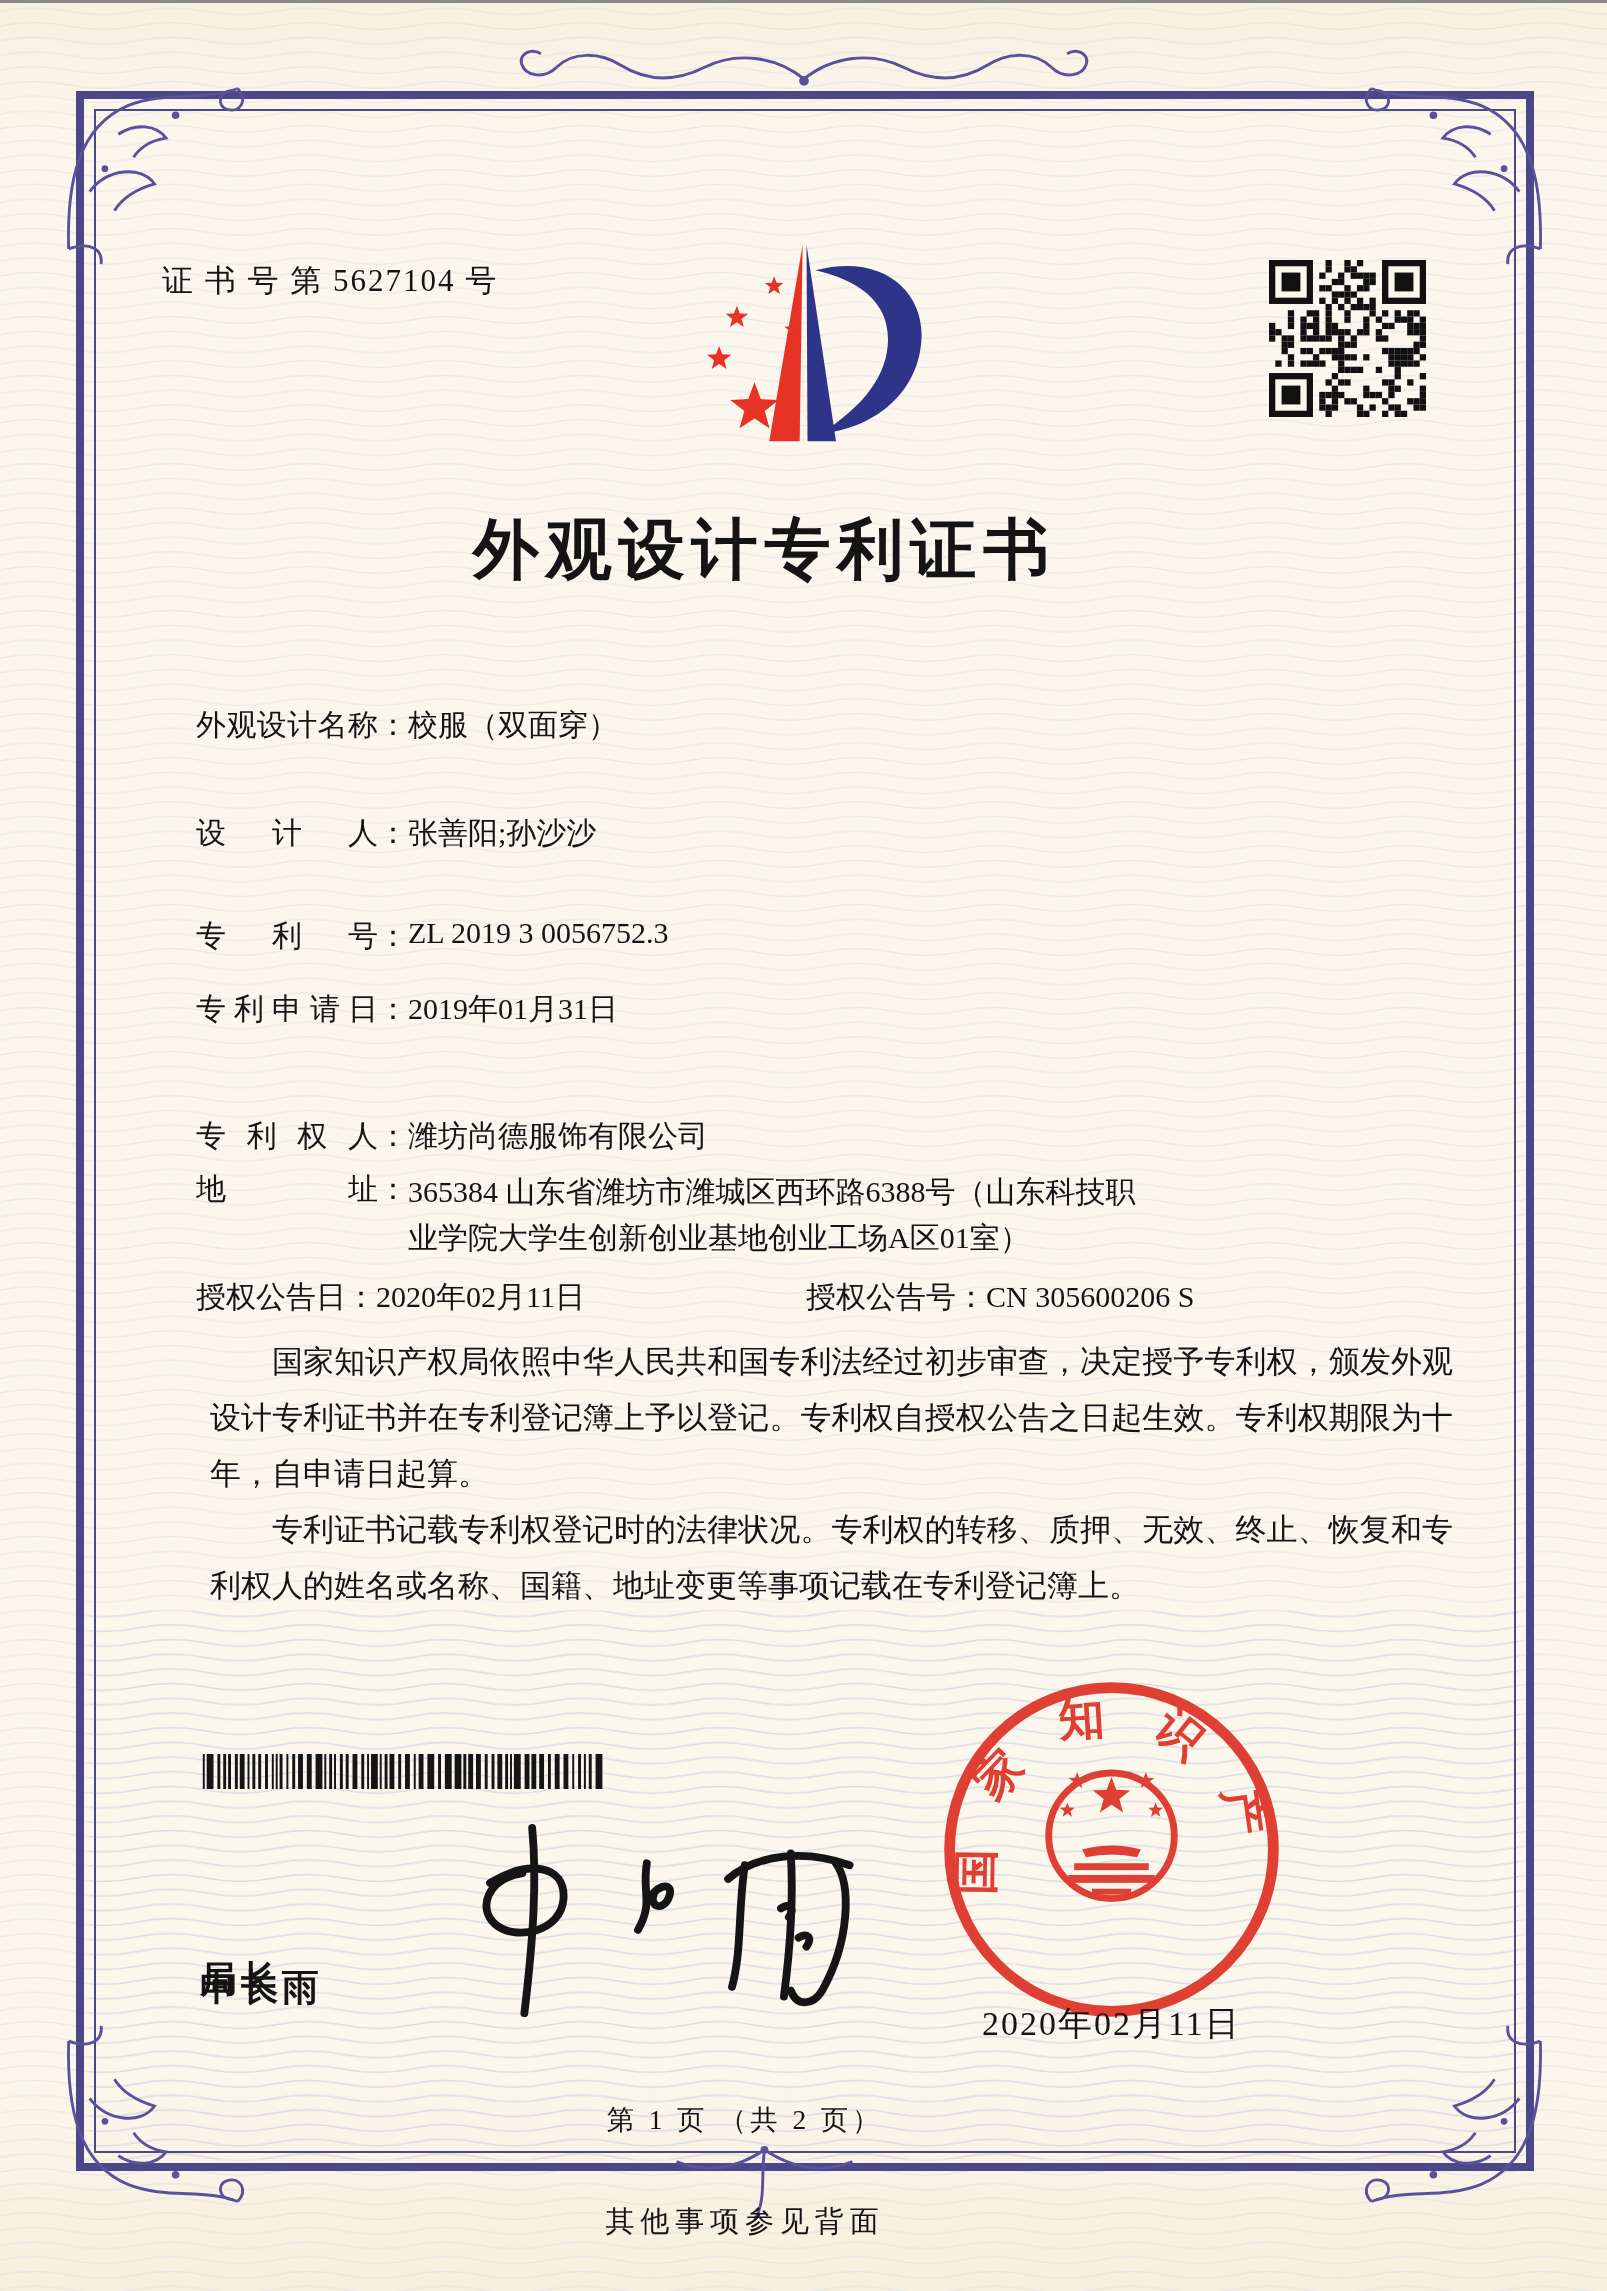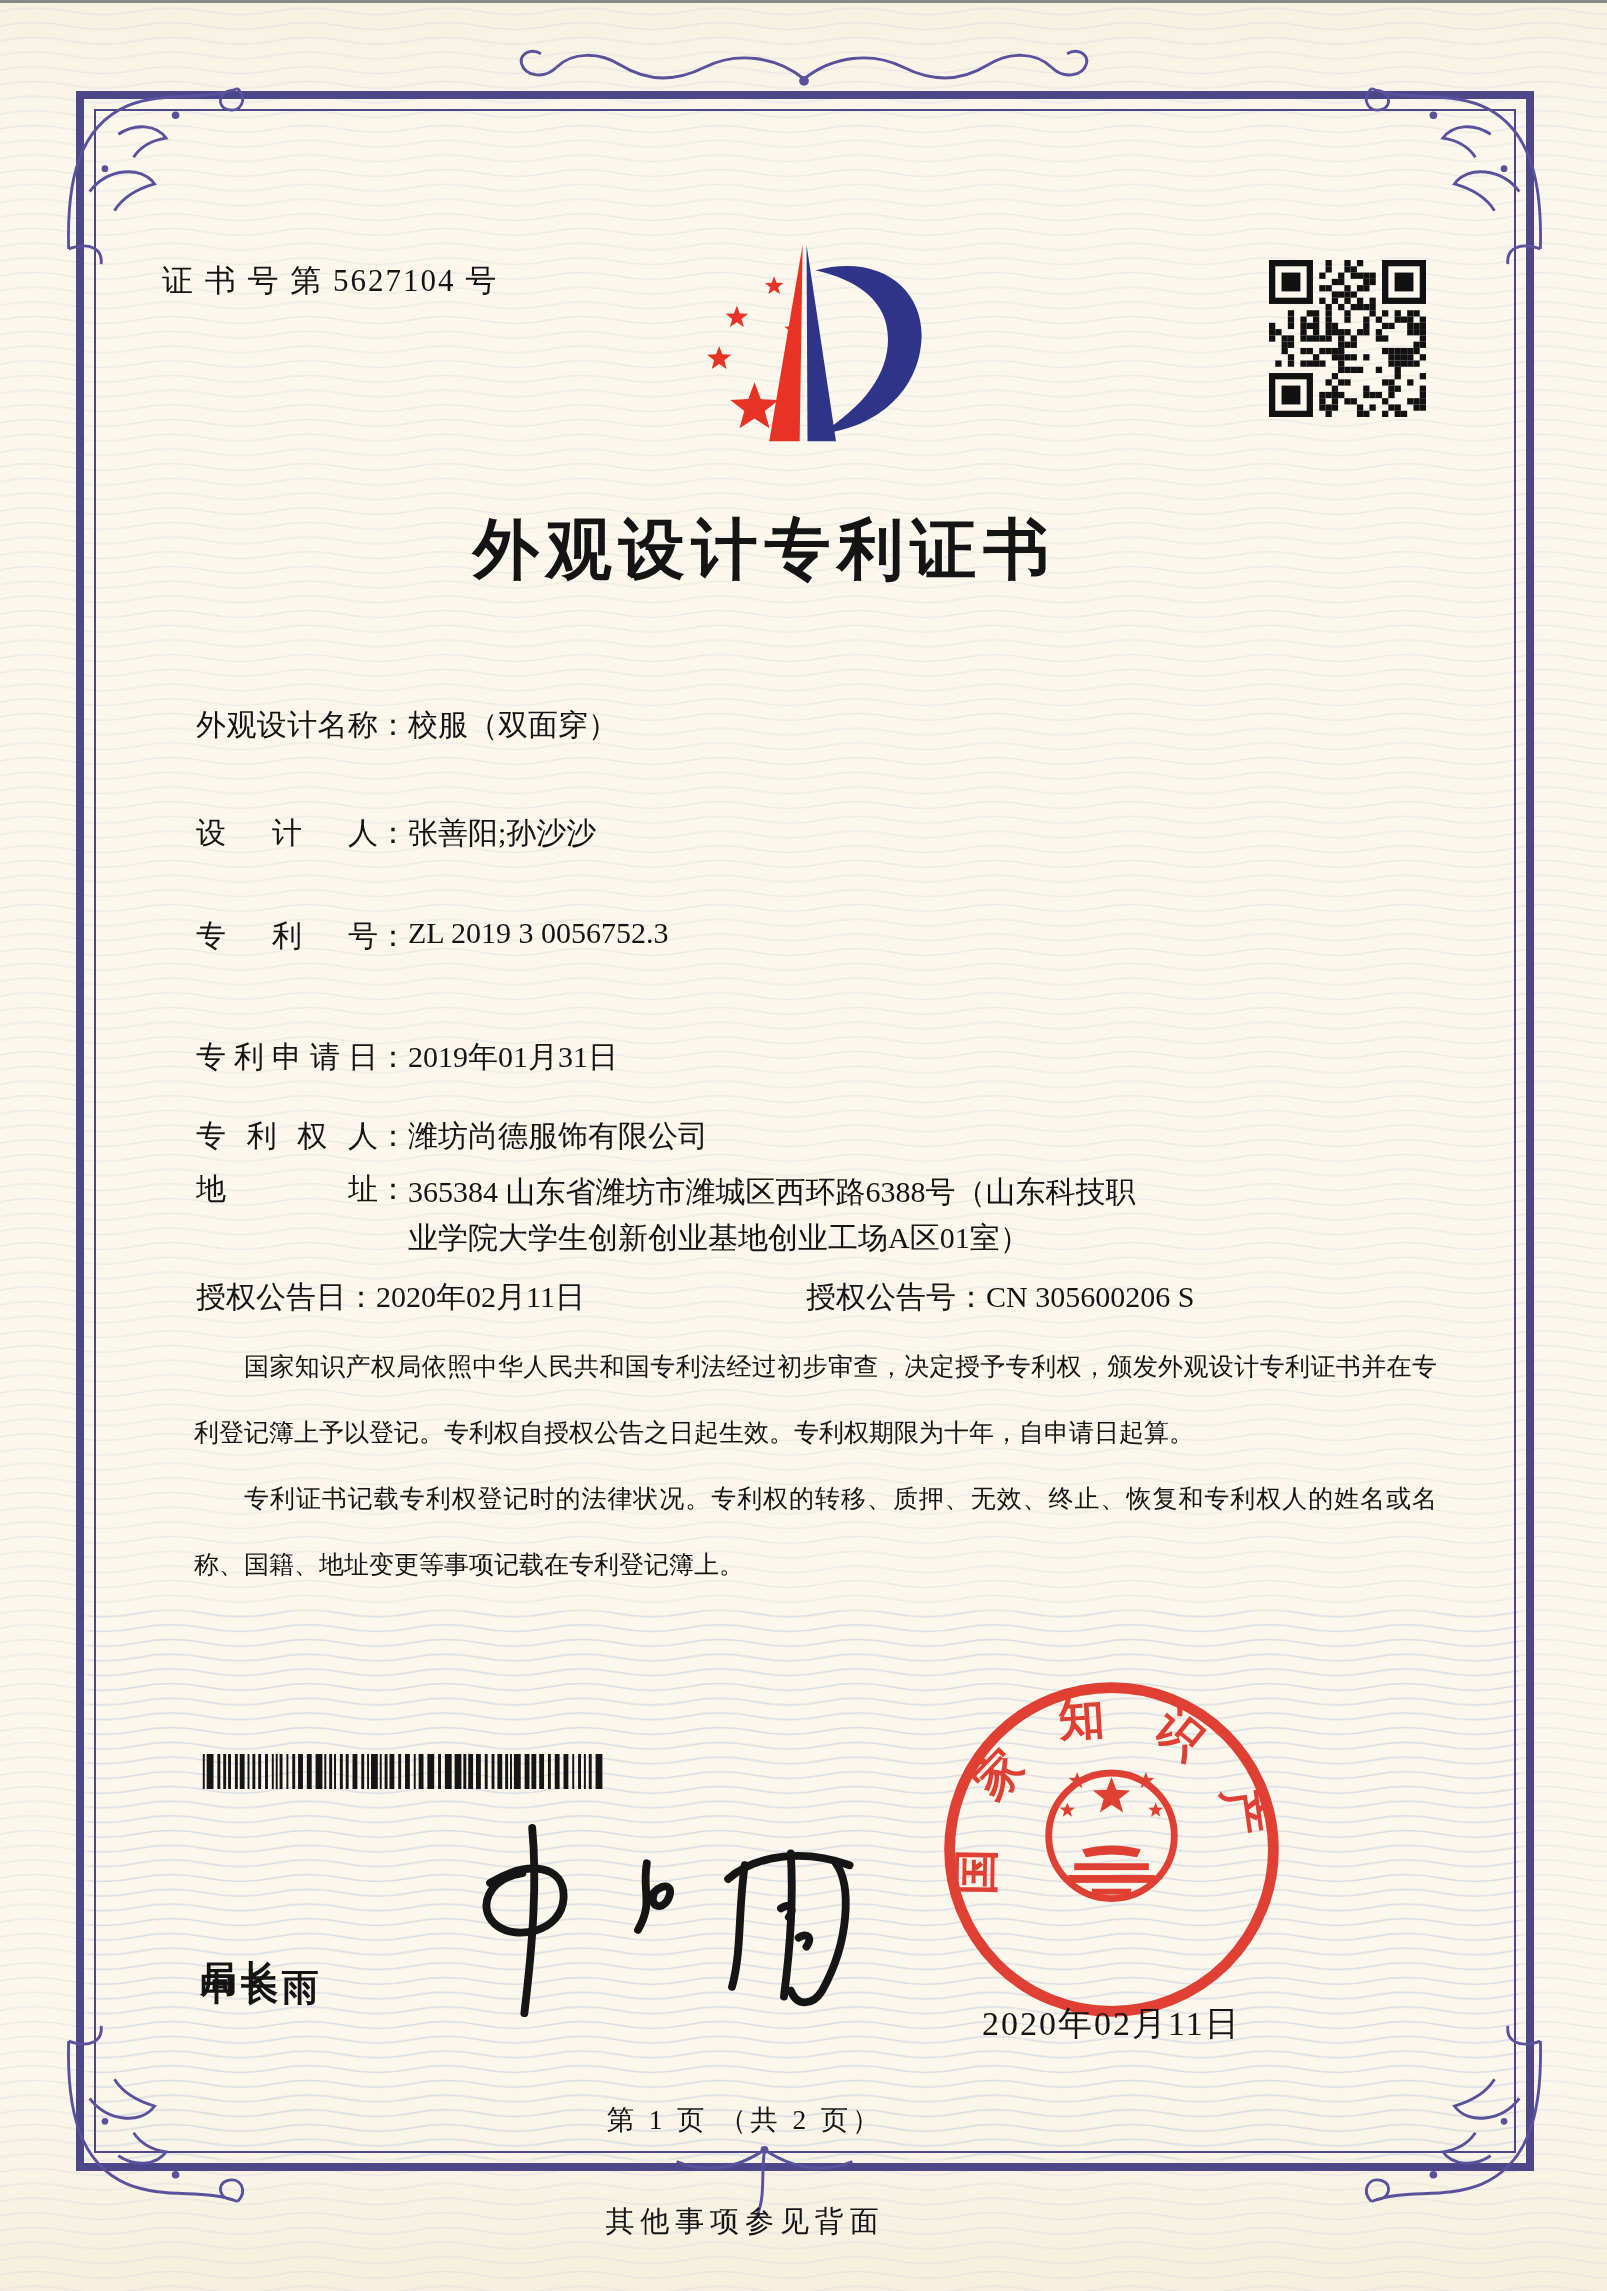--- a/index.html
+++ b/index.html
@@ -24,26 +24,26 @@
   .logo{position:absolute;left:676px;top:235px;}
   .qr{position:absolute;left:1269px;top:257px;}
   .doc-title{
     position:absolute;left:0;top:502px;width:1529px;text-align:center;
     font-size:66px;font-weight:bold;letter-spacing:6.9px;white-space:nowrap;
   }
   .row{position:absolute;left:196px;font-size:30px;white-space:nowrap;}
   .lab{display:inline-block;width:182px;text-align:justify;text-align-last:justify;vertical-align:top;}
   .colon{display:inline-block;vertical-align:top;}
   .val{display:inline-block;vertical-align:top;}
-  .r1{top:702px}.r2{top:810px}.r3{top:913px}.r4{top:1034px}.r5{top:1113px}
+  .r1{top:702px}.r2{top:810px}.r3{top:913px}.r4{top:986px}.r5{top:1113px}
   .addr{top:1166px;}
   .addr .val{white-space:normal;width:961px;line-height:46px;}
   .grant{top:1274px;width:1274px;}
   .grant .g2{position:absolute;left:610px;top:0;text-align:right;}
-  .body-text{position:absolute;left:194px;top:1331px;width:1243px;font-size:25px;line-height:66px;text-align:justify;}
+  .body-text{position:absolute;left:210px;top:1331px;width:1243px;font-size:31px;line-height:56px;text-align:justify;}
   .body-text p{margin:0;text-indent:2em;}
   .barcode{position:absolute;left:201px;top:1751px;}
   .boss-title{position:absolute;left:200px;top:1952px;font-size:37px;font-weight:bold;font-family:"Liberation Sans","DejaVu Sans",sans-serif;letter-spacing:3.9px;}
   .boss-name{position:absolute;left:200px;top:1960px;font-size:37px;font-weight:bold;font-family:"Liberation Sans","DejaVu Sans",sans-serif;letter-spacing:3.9px;}
   .signature{position:absolute;left:446px;top:1819px;}
   .seal{position:absolute;left:929px;top:1664px;opacity:.93;}
   .seal-date{position:absolute;left:982px;top:1998px;font-size:34px;letter-spacing:2px;white-space:nowrap;z-index:4;}
   .page-note{position:absolute;left:0;top:2099px;width:1490px;text-align:center;font-size:27.4px;letter-spacing:3.9px;}
   .back-note{position:absolute;left:0;top:2199px;width:1490px;text-align:center;font-size:29px;letter-spacing:5.9px;}
 </style>

